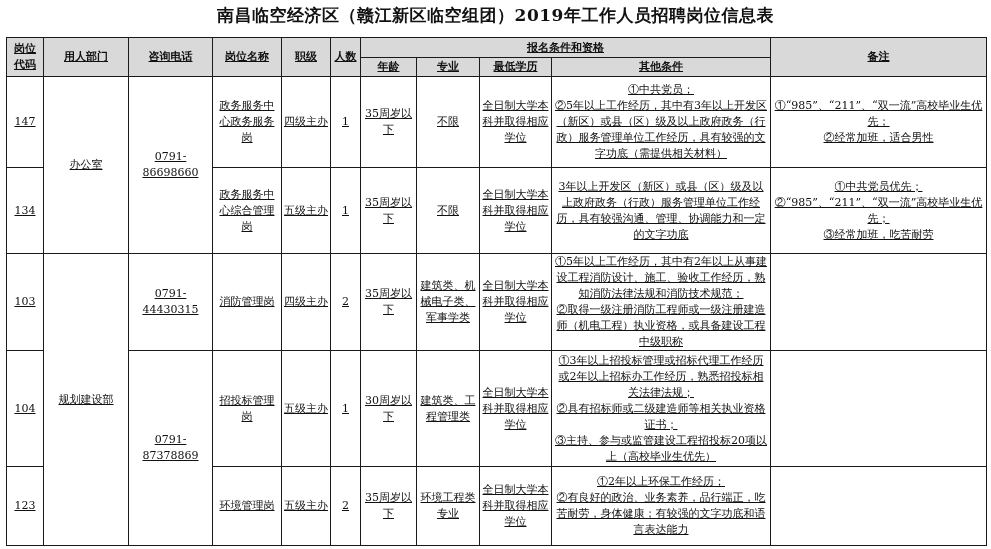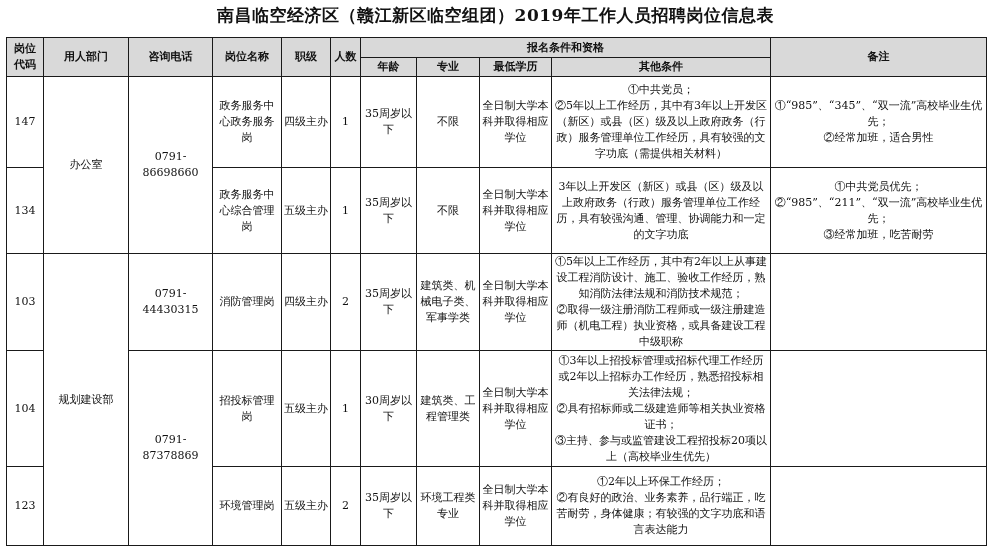--- a/index.html
+++ b/index.html
@@ -1,21 +1,21 @@
 <!DOCTYPE html>
 <html><head>
 <meta charset="utf-8">
 <style>
   html, body { margin:0; padding:0; background:#ffffff; }
   body { width:991px; height:549px; overflow:hidden; position:relative;
          font-family:"DejaVu Serif","Liberation Serif",serif; color:#111; }
   .title { position:absolute; left:0; top:4px; width:991px; text-align:center;
            font-size:17px; font-weight:bold; letter-spacing:0.5px; color:#111; }
   table.grid { position:absolute; left:6px; top:37px; border-collapse:collapse;
-               table-layout:fixed; width:980px; }
+               table-layout:fixed; width:980px;text-decoration:underline; }
   table.grid td, table.grid th { border:1.5px solid #1a1a1a; padding:0 2px;
                font-size:11px; line-height:16px; text-align:center; vertical-align:middle;
                overflow:hidden; }
   table.grid th { background:#d9d9d9; font-weight:bold; font-size:11px;
                font-family:"DejaVu Sans","Liberation Sans",sans-serif; }
   td.left { text-align:left; padding-left:3px; padding-right:3px; }
   td.num { font-size:12px; }
   .line { display:block; }
 </style>
 </head>
@@ -65,21 +65,21 @@
       <td>四级主办</td>
       <td class="num">1</td>
       <td>35周岁以下</td>
       <td>不限</td>
       <td>全日制大学本科并取得相应学位</td>
       <td class="left">
         <span class="line">①中共党员；</span>
         <span class="line">②5年以上工作经历，其中有3年以上开发区（新区）或县（区）级及以上政府政务（行政）服务管理单位工作经历，具有较强的文字功底（需提供相关材料）</span>
       </td>
       <td class="left">
-        <span class="line">①“985”、“345”、“双一流”高校毕业生优先；</span>
+        <span class="line">①“985”、“211”、“双一流”高校毕业生优先；</span>
         <span class="line">②经常加班，适合男性</span>
       </td>
     </tr>
 
     <tr style="height:86px">
       <td class="num">134</td>
       <td>政务服务中心综合管理岗</td>
       <td>五级主办</td>
       <td class="num">1</td>
       <td>35周岁以下</td>

